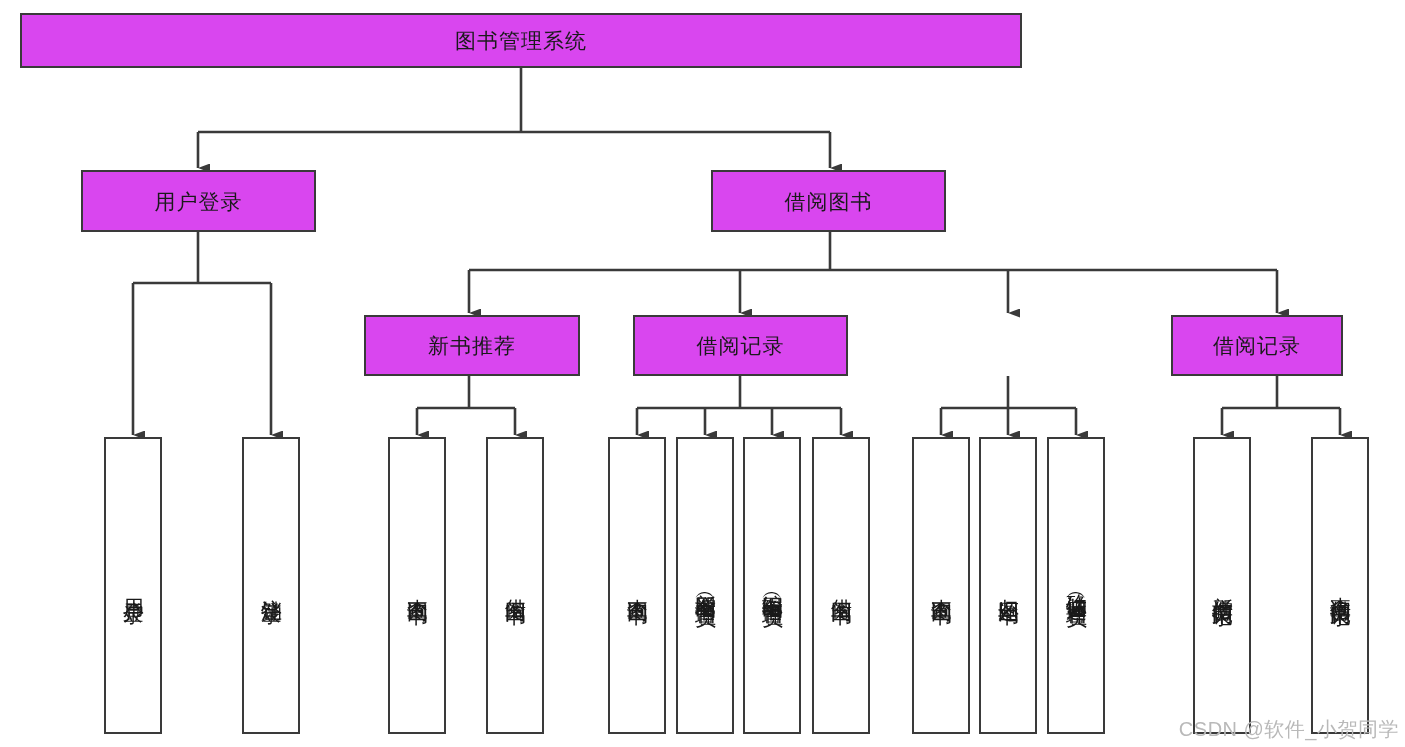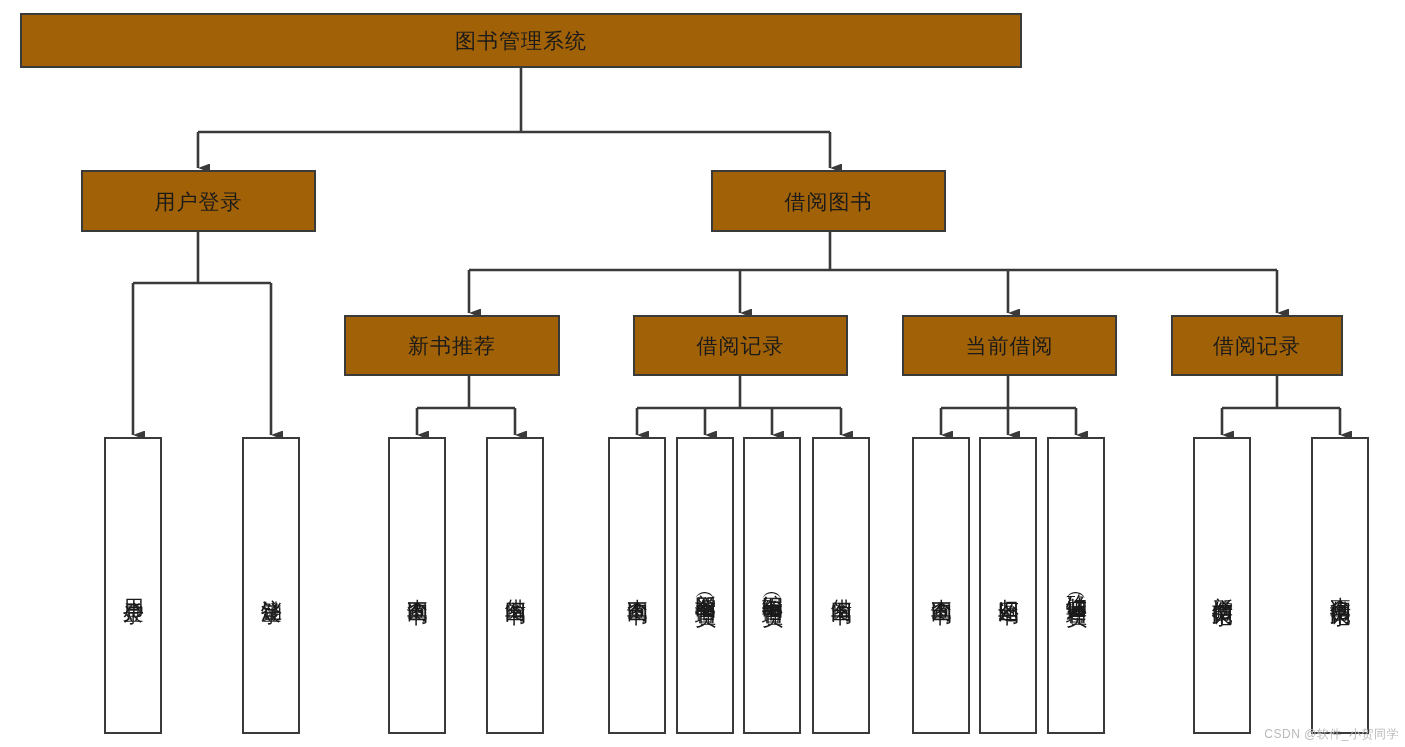--- a/index.html
+++ b/index.html
@@ -8,21 +8,21 @@
     width:1405px;height:747px;
     background:#ffffff;
     font-family:"Liberation Sans","DejaVu Sans",sans-serif;
     overflow:hidden;
     position:relative;
   }
   #chart-root{position:absolute;left:0;top:0;width:1405px;height:747px;}
   .node-box{
     position:absolute;
     box-sizing:border-box;
-    background:#a16207;
+    background:#d946ef;
     border:2.5px solid #3a3a3a;
     display:flex;
     align-items:center;
     justify-content:center;
   }
   .node-label-h{
     font-size:21px;
     color:#1a1a1a;
     letter-spacing:1px;
     white-space:nowrap;
@@ -50,21 +50,21 @@
   }
   svg.connectors{
     position:absolute;left:0;top:0;
     width:1405px;height:747px;
     pointer-events:none;
   }
   .watermark{
     position:absolute;
     right:6px;
     bottom:4px;
-    font-size:12px;
+    font-size:20px;
     color:#b9b9b9;
     white-space:nowrap;
     letter-spacing:0.5px;
   }
 </style>
 </head>
 <body>
 
 <div id="chart-root">
 
@@ -122,28 +122,25 @@
     <span class="node-label-h">图书管理系统</span>
   </div>
 
   <div class="node-box" style="left:81px;top:170px;width:235px;height:62px;">
     <span class="node-label-h">用户登录</span>
   </div>
   <div class="node-box" style="left:711px;top:170px;width:235px;height:62px;">
     <span class="node-label-h">借阅图书</span>
   </div>
 
-  <div class="node-box" style="left:344px;top:315px;width:216px;height:61px;">
+  <div class="node-box" style="left:364px;top:315px;width:216px;height:61px;">
     <span class="node-label-h">新书推荐</span>
   </div>
   <div class="node-box" style="left:633px;top:315px;width:215px;height:61px;">
     <span class="node-label-h">借阅记录</span>
-  </div>
-  <div class="node-box" style="left:902px;top:315px;width:215px;height:61px;">
-    <span class="node-label-h">当前借阅</span>
   </div>
   <div class="node-box" style="left:1171px;top:315px;width:172px;height:61px;">
     <span class="node-label-h">借阅记录</span>
   </div>
 
   <div class="leaf-box" style="left:104px;top:437px;width:58px;height:297px;">
     <span class="node-label-v">用户登录</span>
   </div>
   <div class="leaf-box" style="left:242px;top:437px;width:58px;height:297px;">
     <span class="node-label-v">注销登录</span>

